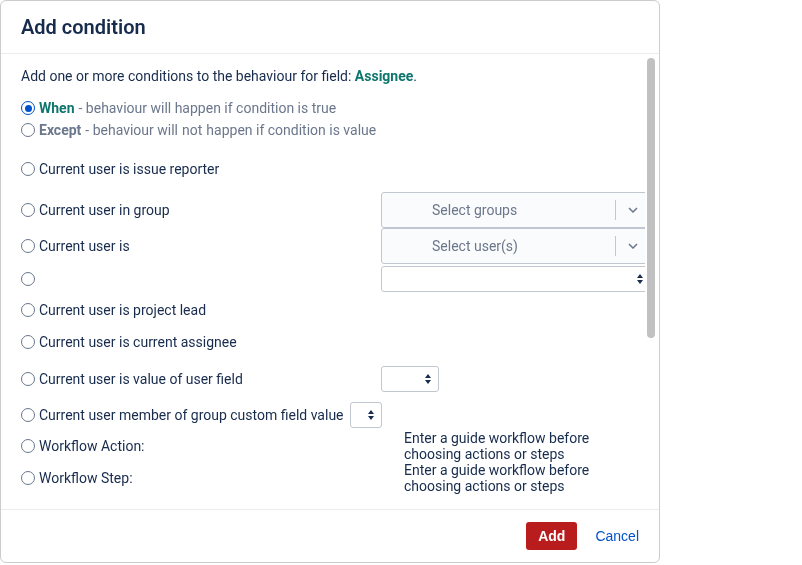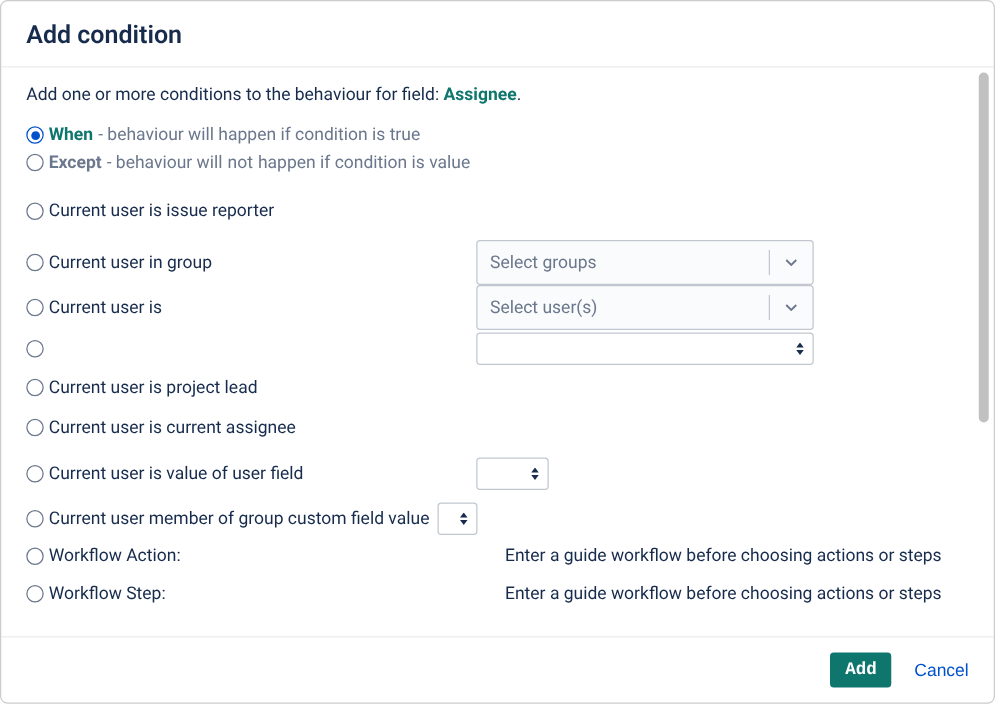--- a/index.html
+++ b/index.html
@@ -7,21 +7,21 @@
   body {
     font-family: -apple-system, BlinkMacSystemFont, "Segoe UI", Roboto, Helvetica, Arial, sans-serif;
     font-size: 14px;
     color: #172B4D;
     background: #fff;
     width: 802px;
     height: 565px;
     overflow: hidden;
   }
   .dialog {
-    width: 796px;
+    width: 660px;
     height: 563px;
     border: 1px solid #ccc;
     border-radius: 6px;
     display: flex;
     flex-direction: column;
     position: relative;
     background:#fff;
   }
   .dialog-header {
     padding: 14px 20px 14px 20px;
@@ -107,20 +107,21 @@
     align-items:center;
   }
   .react-select {
     display:flex;
     align-items:center;
     border:1px solid #C1C7D0;
     border-radius:3px;
     background:#FAFBFC;
     height:36px;
     width:270px;
+    padding-left:40px;
   }
   .react-select .placeholder {
     flex:1 1 auto;
     padding:0 10px;
     color:#6B778C;
   }
   .react-select .sep {
     width:1px; height:20px; background:#C1C7D0;
   }
   .react-select .caret-box {
@@ -150,28 +151,27 @@
   .hint-text { color:#172B4D;margin-left:23px; }
   .dialog-footer {
     border-top:1px solid #EBECF0;
     padding:12px 20px;
     display:flex;
     justify-content:flex-end;
     align-items:center;
     gap:18px;
   }
   .btn-primary {
-    background:#0f766e;
+    background:#b91c1c;
     color:#fff;
     font-weight:600;
     border:none;
     border-radius:3px;
     padding:6px 12px;
     font-size:14px;
-    font-family:Liberation Mono, monospace;
   }
   .btn-link {
     background:none;
     border:none;
     color:#0052CC;
     font-size:14px;
     padding:0;
   }
 </style>
 </head>

